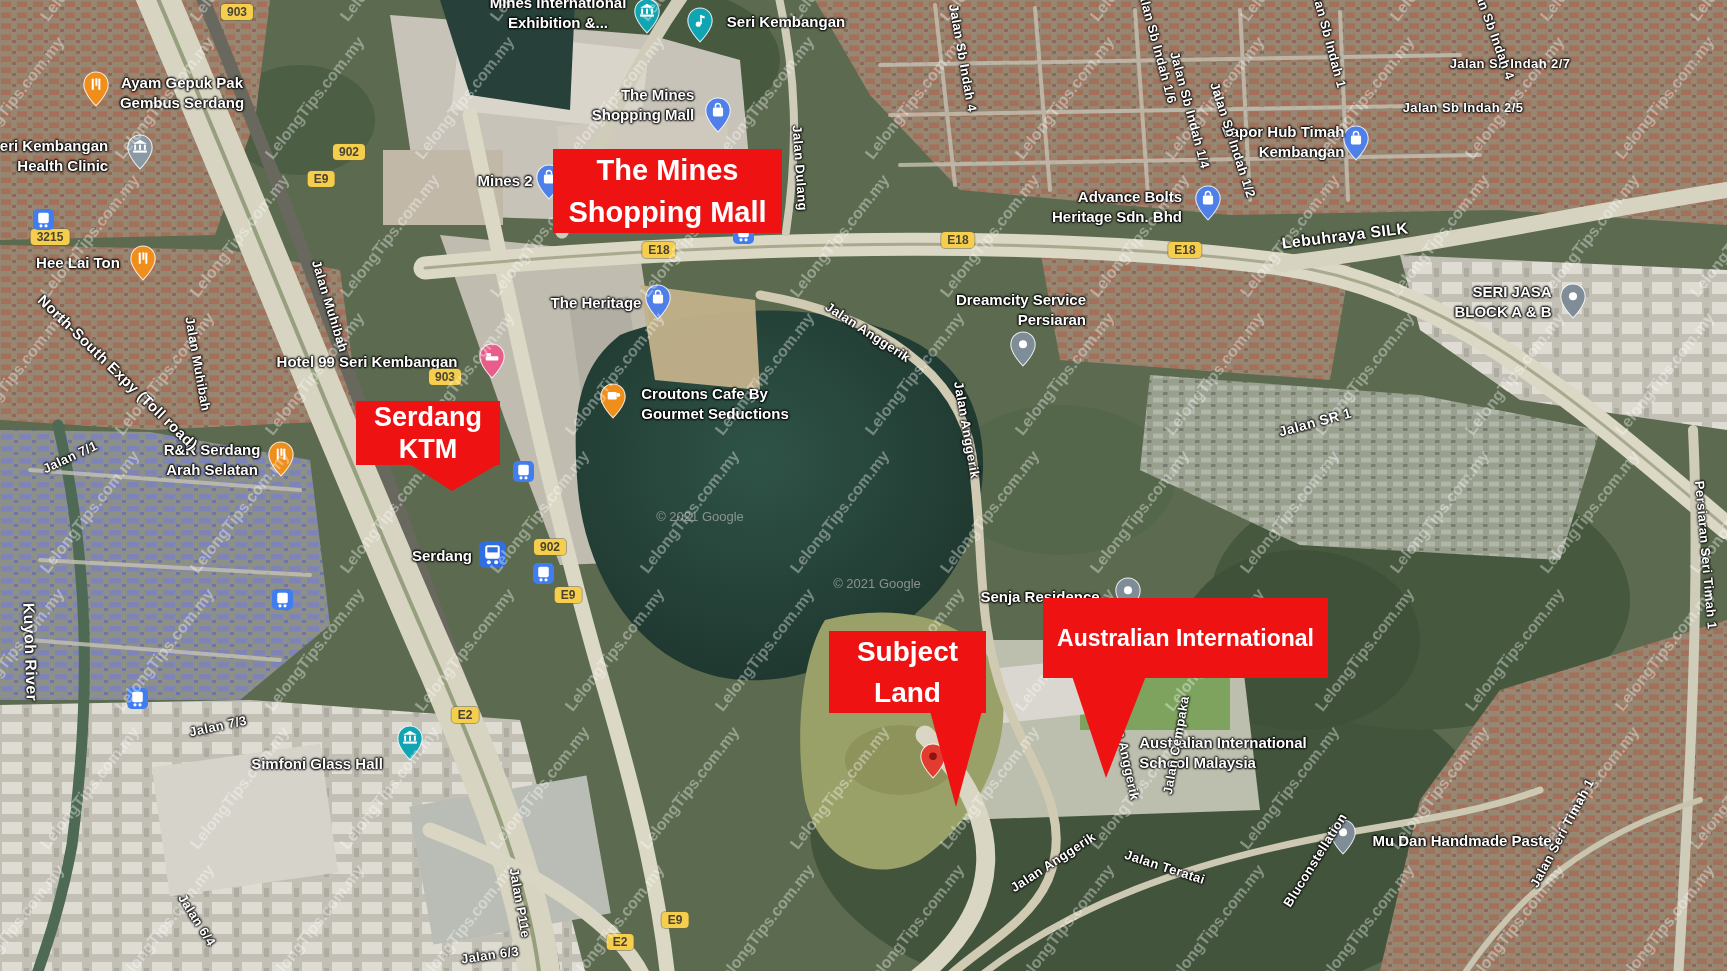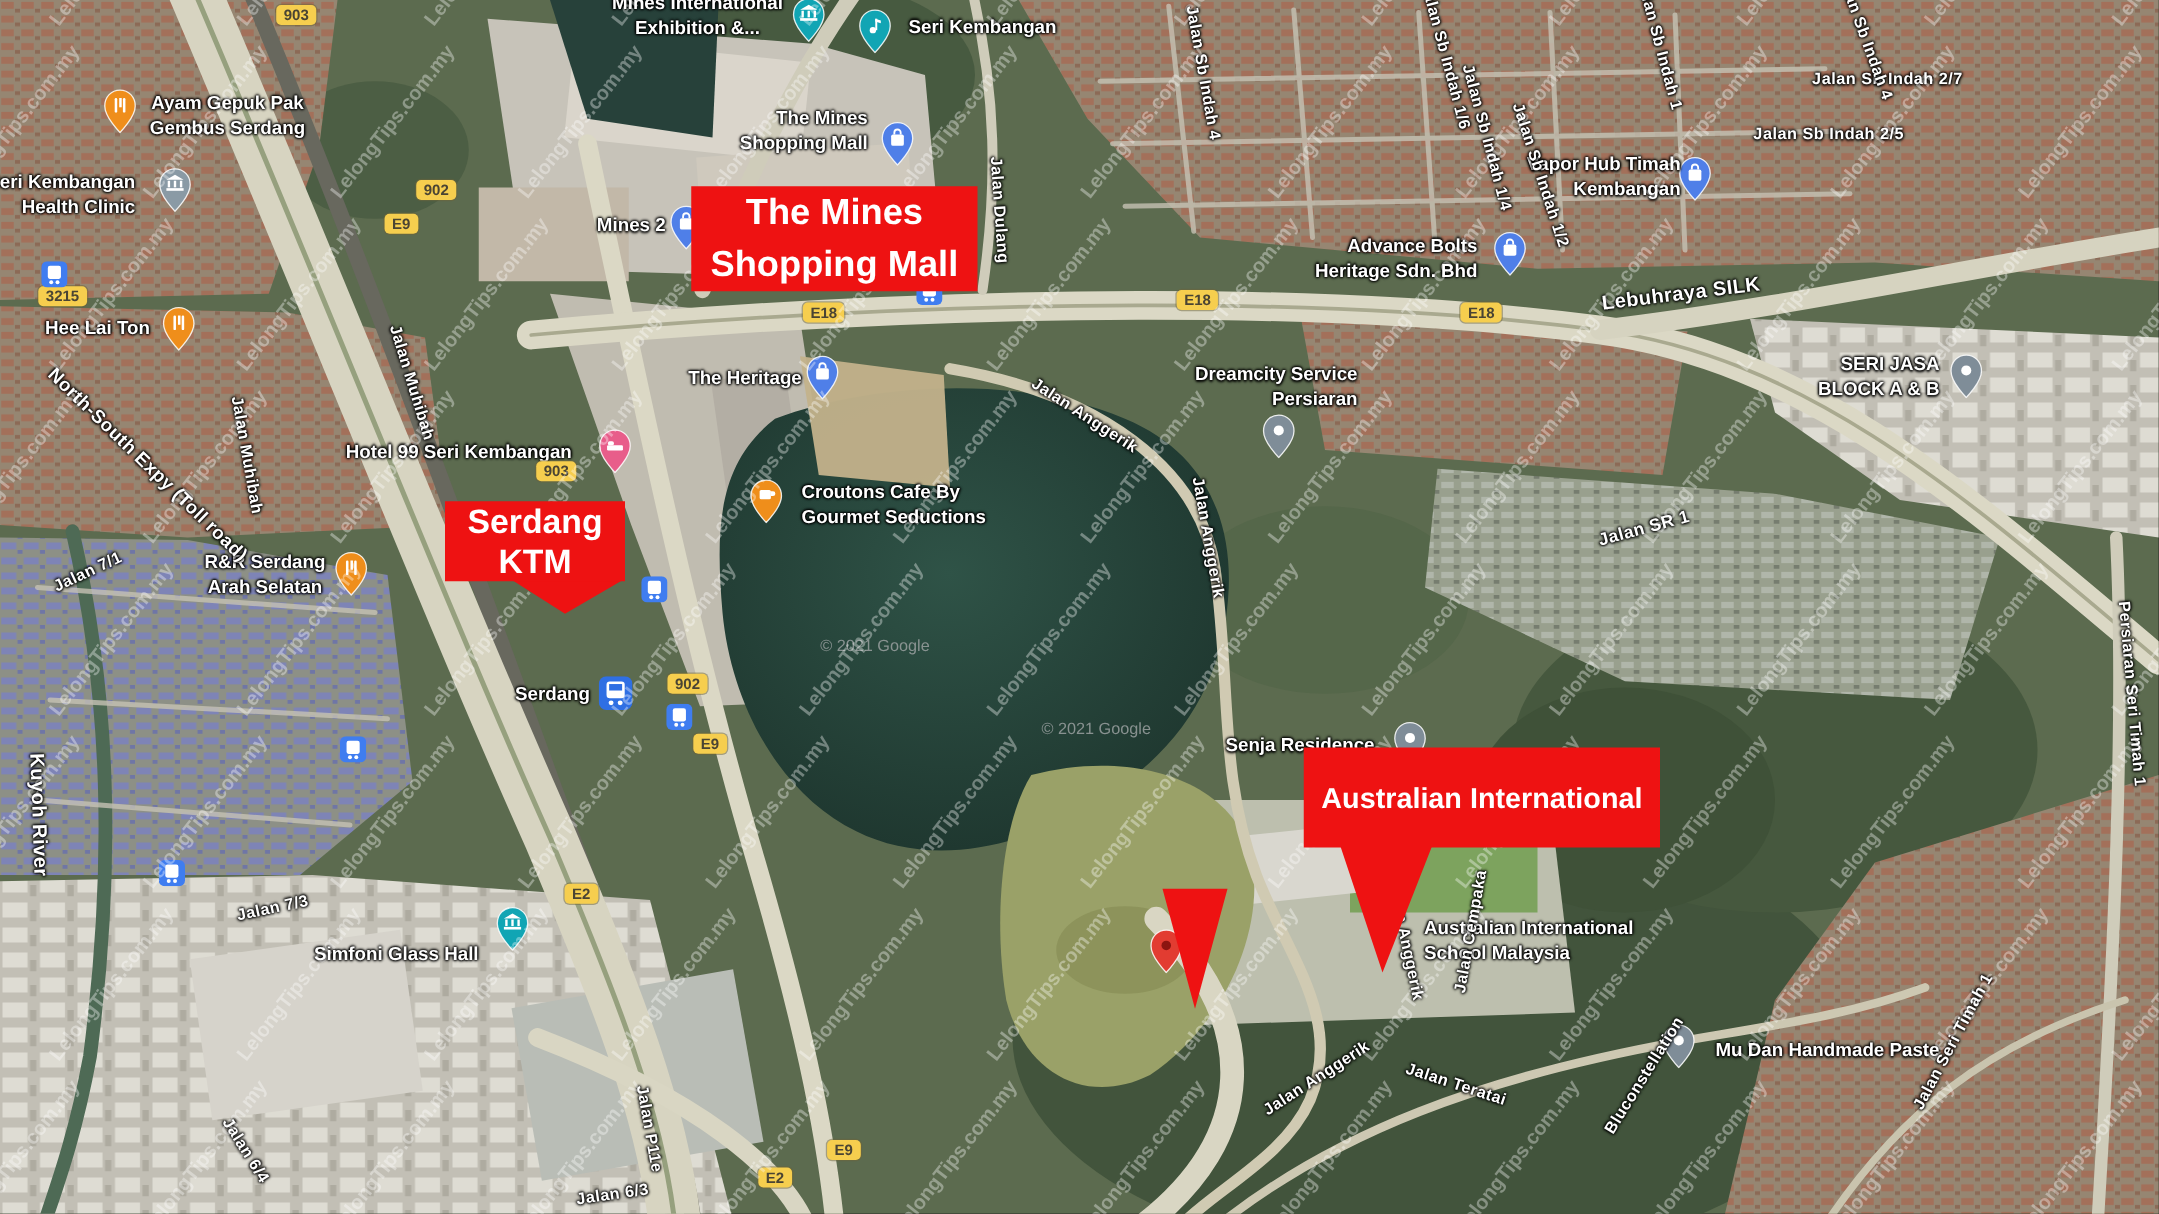--- a/index.html
+++ b/index.html
@@ -404,20 +404,24 @@
         <div>Shopping Mall</div>
       </div>
       <div class="annotation-box" style="left: 356px; top: 401px; width: 144px; height: 64px; background: rgb(238, 18, 18); font-size: 27px; line-height: 32px;">
         <div>Serdang</div>
         <div>KTM</div>
       </div>
       <div class="pin" style="z-index: 3; left: 919px; top: 743px;"><svg width="28" height="36" viewBox="0 0 26 34">
           <path d="M13 1C6.4 1 1.5 6.2 1.5 13c0 8.6 11.5 20 11.5 20s11.5-11.4 11.5-20C24.5 6.2 19.6 1 13 1z" fill="#e23c31" stroke="rgba(255,255,255,.85)" stroke-width="1"></path>
           <circle cx="13" cy="12.6" r="3.6" fill="#8c1510"></circle>
         </svg></div>
+      <div class="annotation-box" style="left: 829px; top: 631px; width: 157px; height: 82px; background: rgb(238, 18, 18); font-size: 28px; line-height: 41px;">
+        <div>Subject</div>
+        <div>Land</div>
+      </div>
       <div class="annotation-box" style="left: 1043px; top: 598px; width: 285px; height: 80px; background: rgb(238, 18, 18); font-size: 23px; line-height: 40px;">
         <div>Australian International</div>
       </div>
     </div>
 
   <div class="layer" id="watermark-layer">
       <span class="wm" style="left: 90px; top: -40px; font-size: 16px; color: rgba(255, 255, 255, 0.36); transform: translate(-50%, -50%) rotate(-52deg);">LelongTips.com.my</span>
       <span class="wm" style="left: 240px; top: -40px; font-size: 16px; color: rgba(255, 255, 255, 0.36); transform: translate(-50%, -50%) rotate(-52deg);">LelongTips.com.my</span>
       <span class="wm" style="left: 390px; top: -40px; font-size: 16px; color: rgba(255, 255, 255, 0.36); transform: translate(-50%, -50%) rotate(-52deg);">LelongTips.com.my</span>
       <span class="wm" style="left: 540px; top: -40px; font-size: 16px; color: rgba(255, 255, 255, 0.36); transform: translate(-50%, -50%) rotate(-52deg);">LelongTips.com.my</span>

